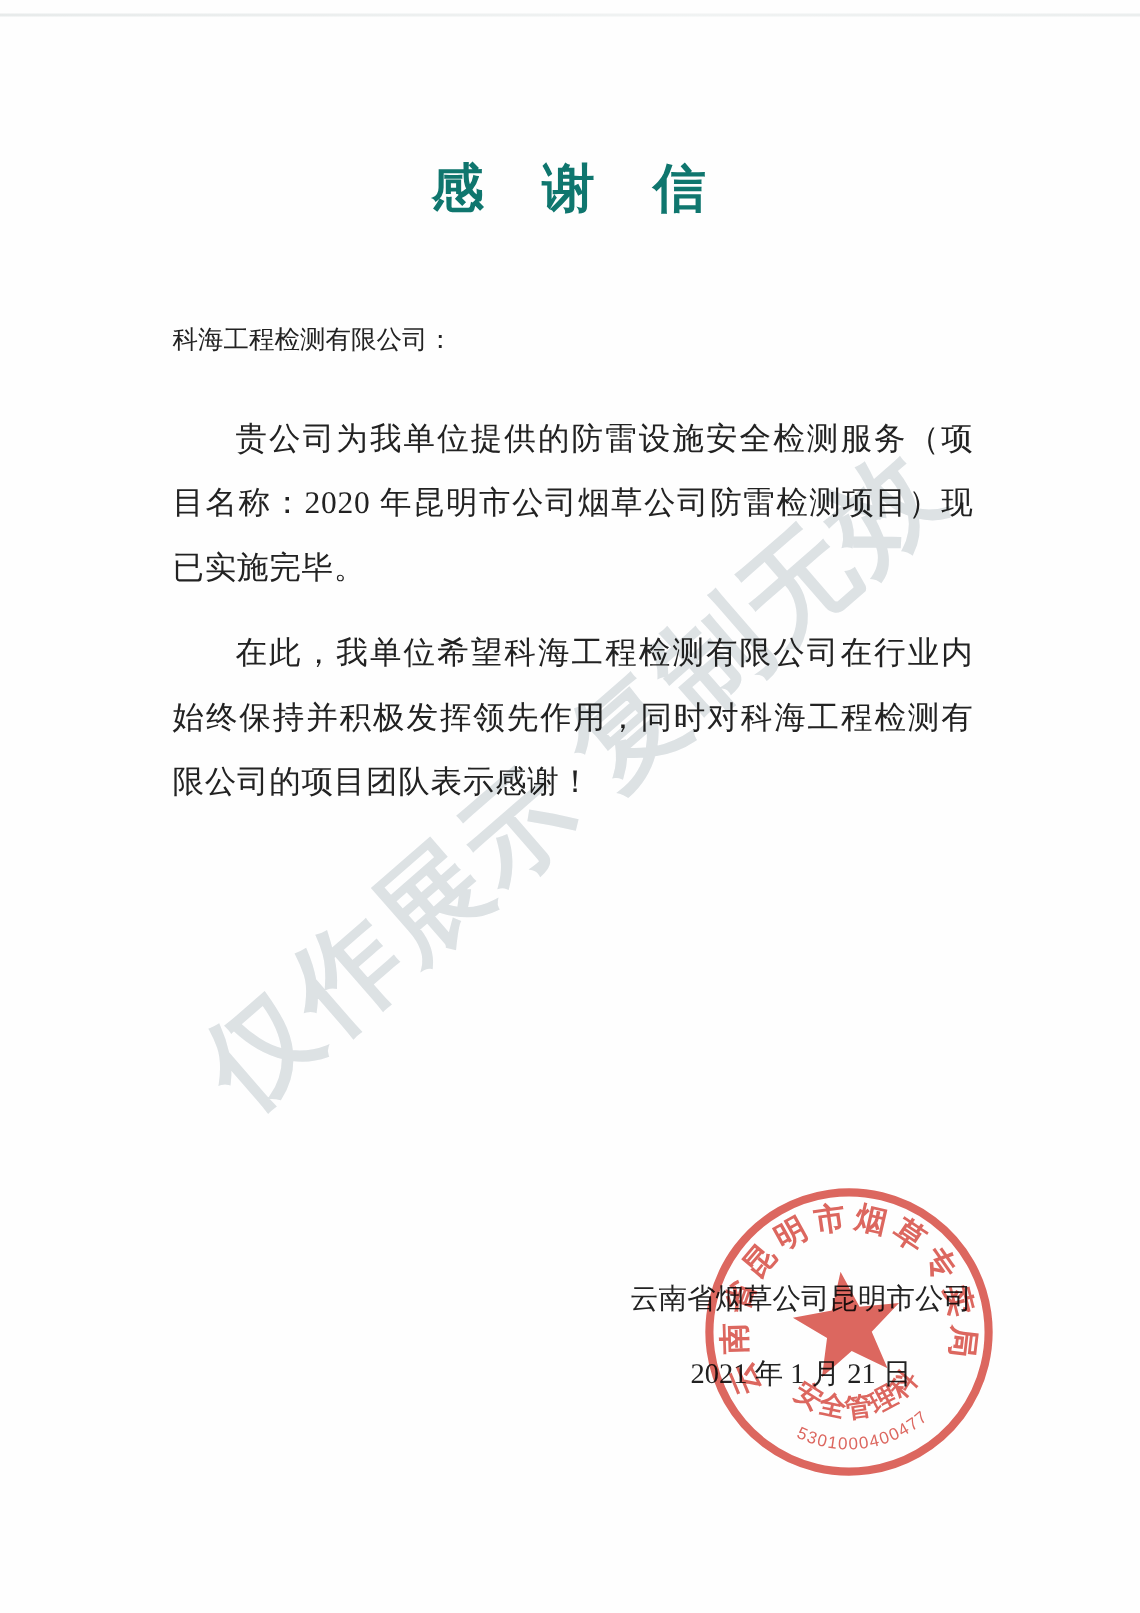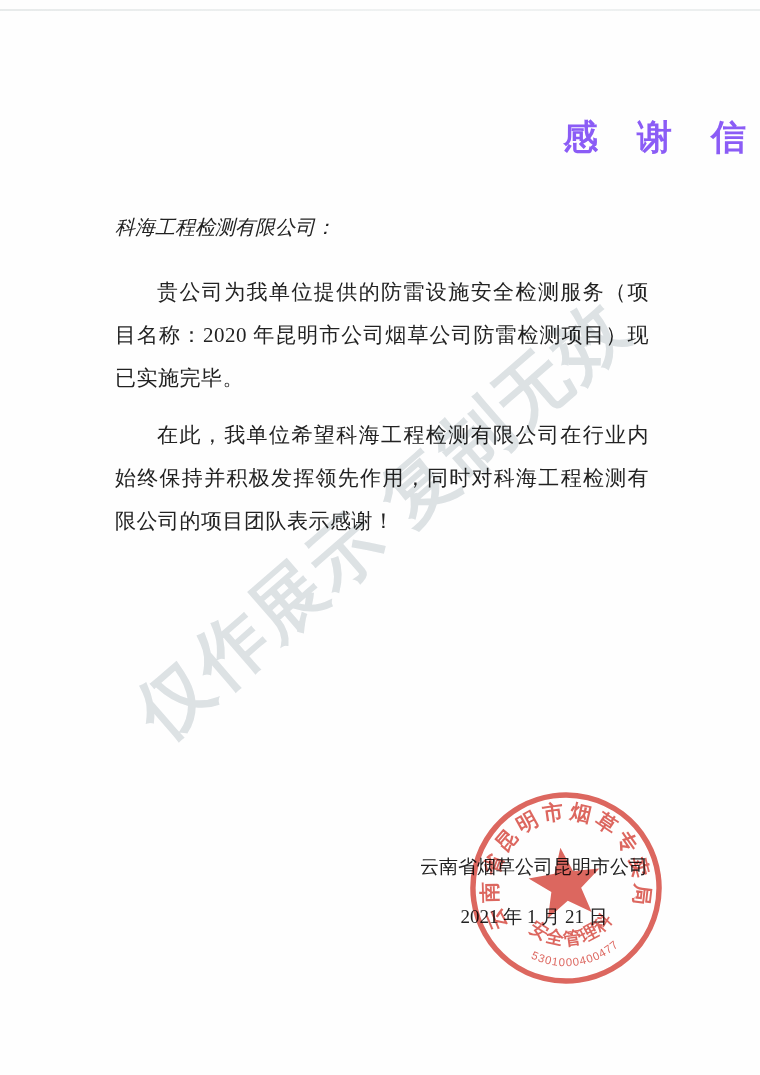--- a/index.html
+++ b/index.html
@@ -17,27 +17,27 @@
   .watermark{
     position:absolute;left:-17px;top:474px;width:800px;height:90px;
     display:flex;align-items:center;justify-content:center;
     transform:rotate(-41deg);
     font-family:"Liberation Sans","DejaVu Sans",sans-serif;
     font-weight:bold;font-size:72px;letter-spacing:3px;
     color:#c2cbd0;opacity:.55;mix-blend-mode:multiply;
     white-space:nowrap;z-index:3;pointer-events:none;
   }
   .title{
-    position:absolute;top:102px;left:0;right:0;margin:12px;
-    text-align:right;font-size:35px;font-weight:bold;
-    letter-spacing:2px;color:#8b5cf6;z-index:2;
+    position:absolute;top:102px;left:0;right:0;margin:0;
+    text-align:center;font-size:35px;font-weight:bold;
+    letter-spacing:2px;color:#0f766e;z-index:2;
   }
   .salutation{
     position:absolute;top:212px;left:115px;
-    font-size:20px;line-height:30px;z-index:2;font-style:italic;
+    font-size:17px;line-height:30px;z-index:2;
   }
   .body-text{
     position:absolute;top:271px;left:115px;width:534px;z-index:2;
   }
   .body-text p{
     margin:0 0 14px 0;font-size:21px;line-height:43px;
     text-indent:2em;text-align:justify;letter-spacing:.5px;
   }
   .sig-block{
     position:absolute;top:852px;right:112px;text-align:center;z-index:2;

